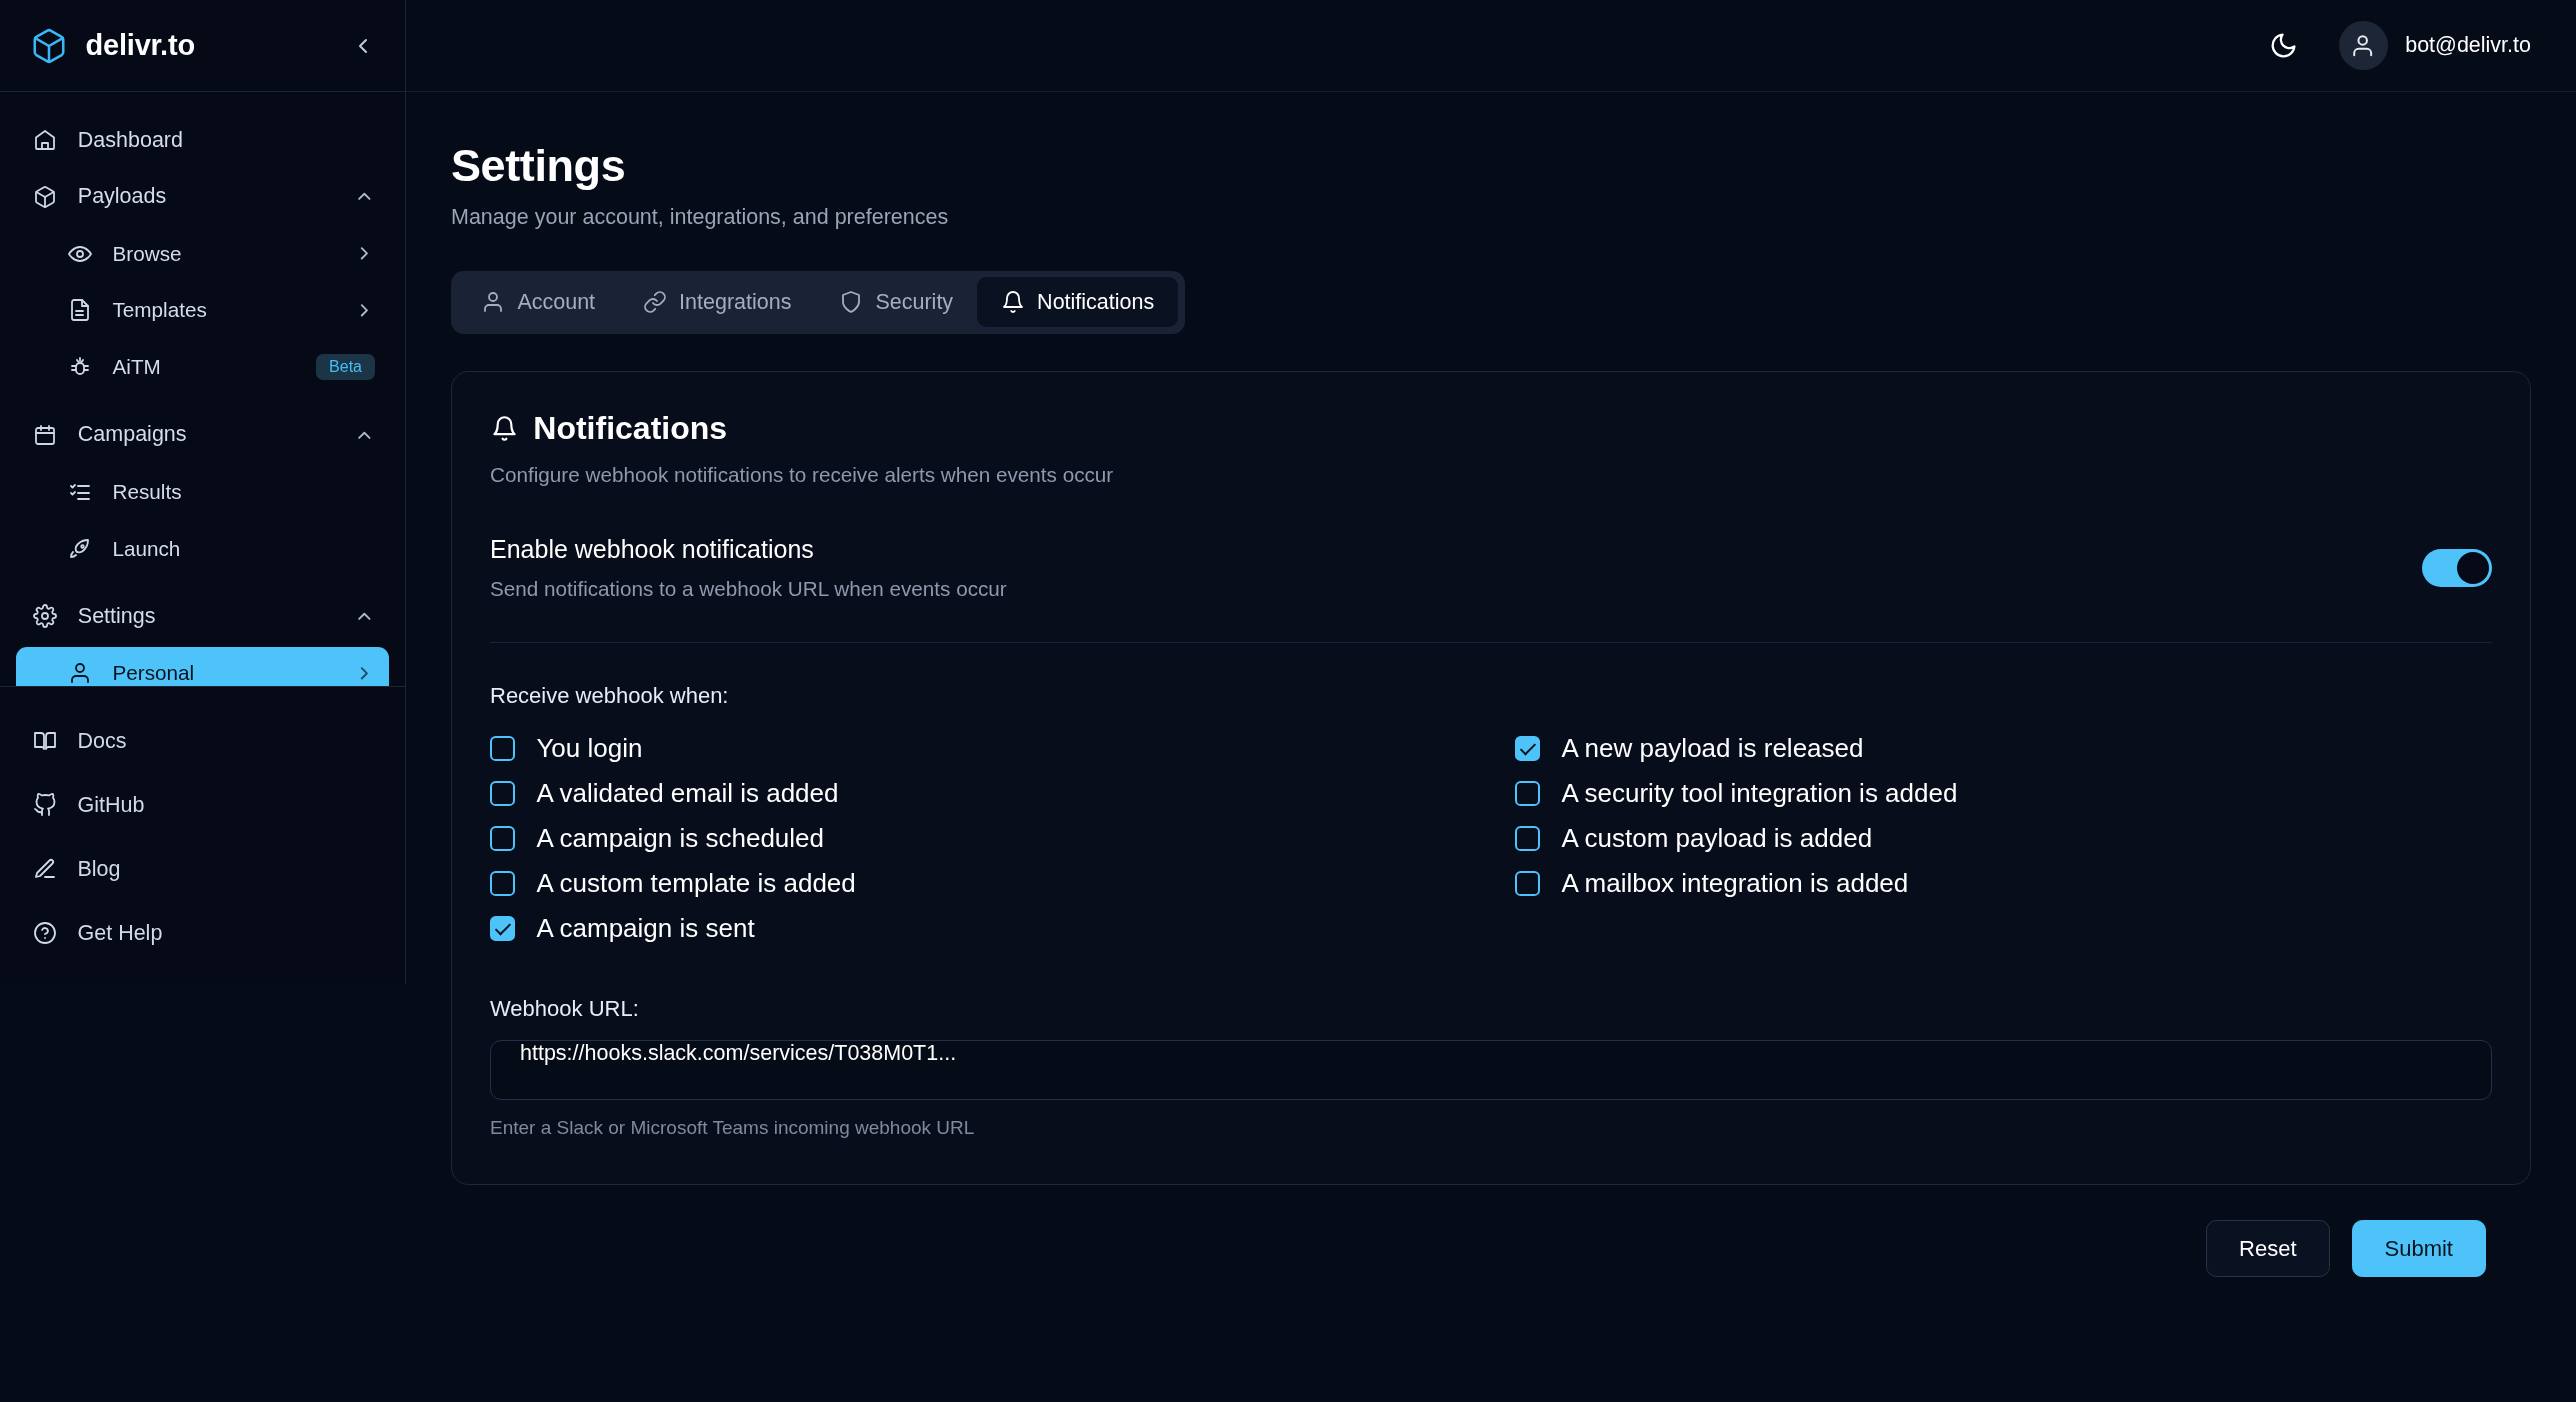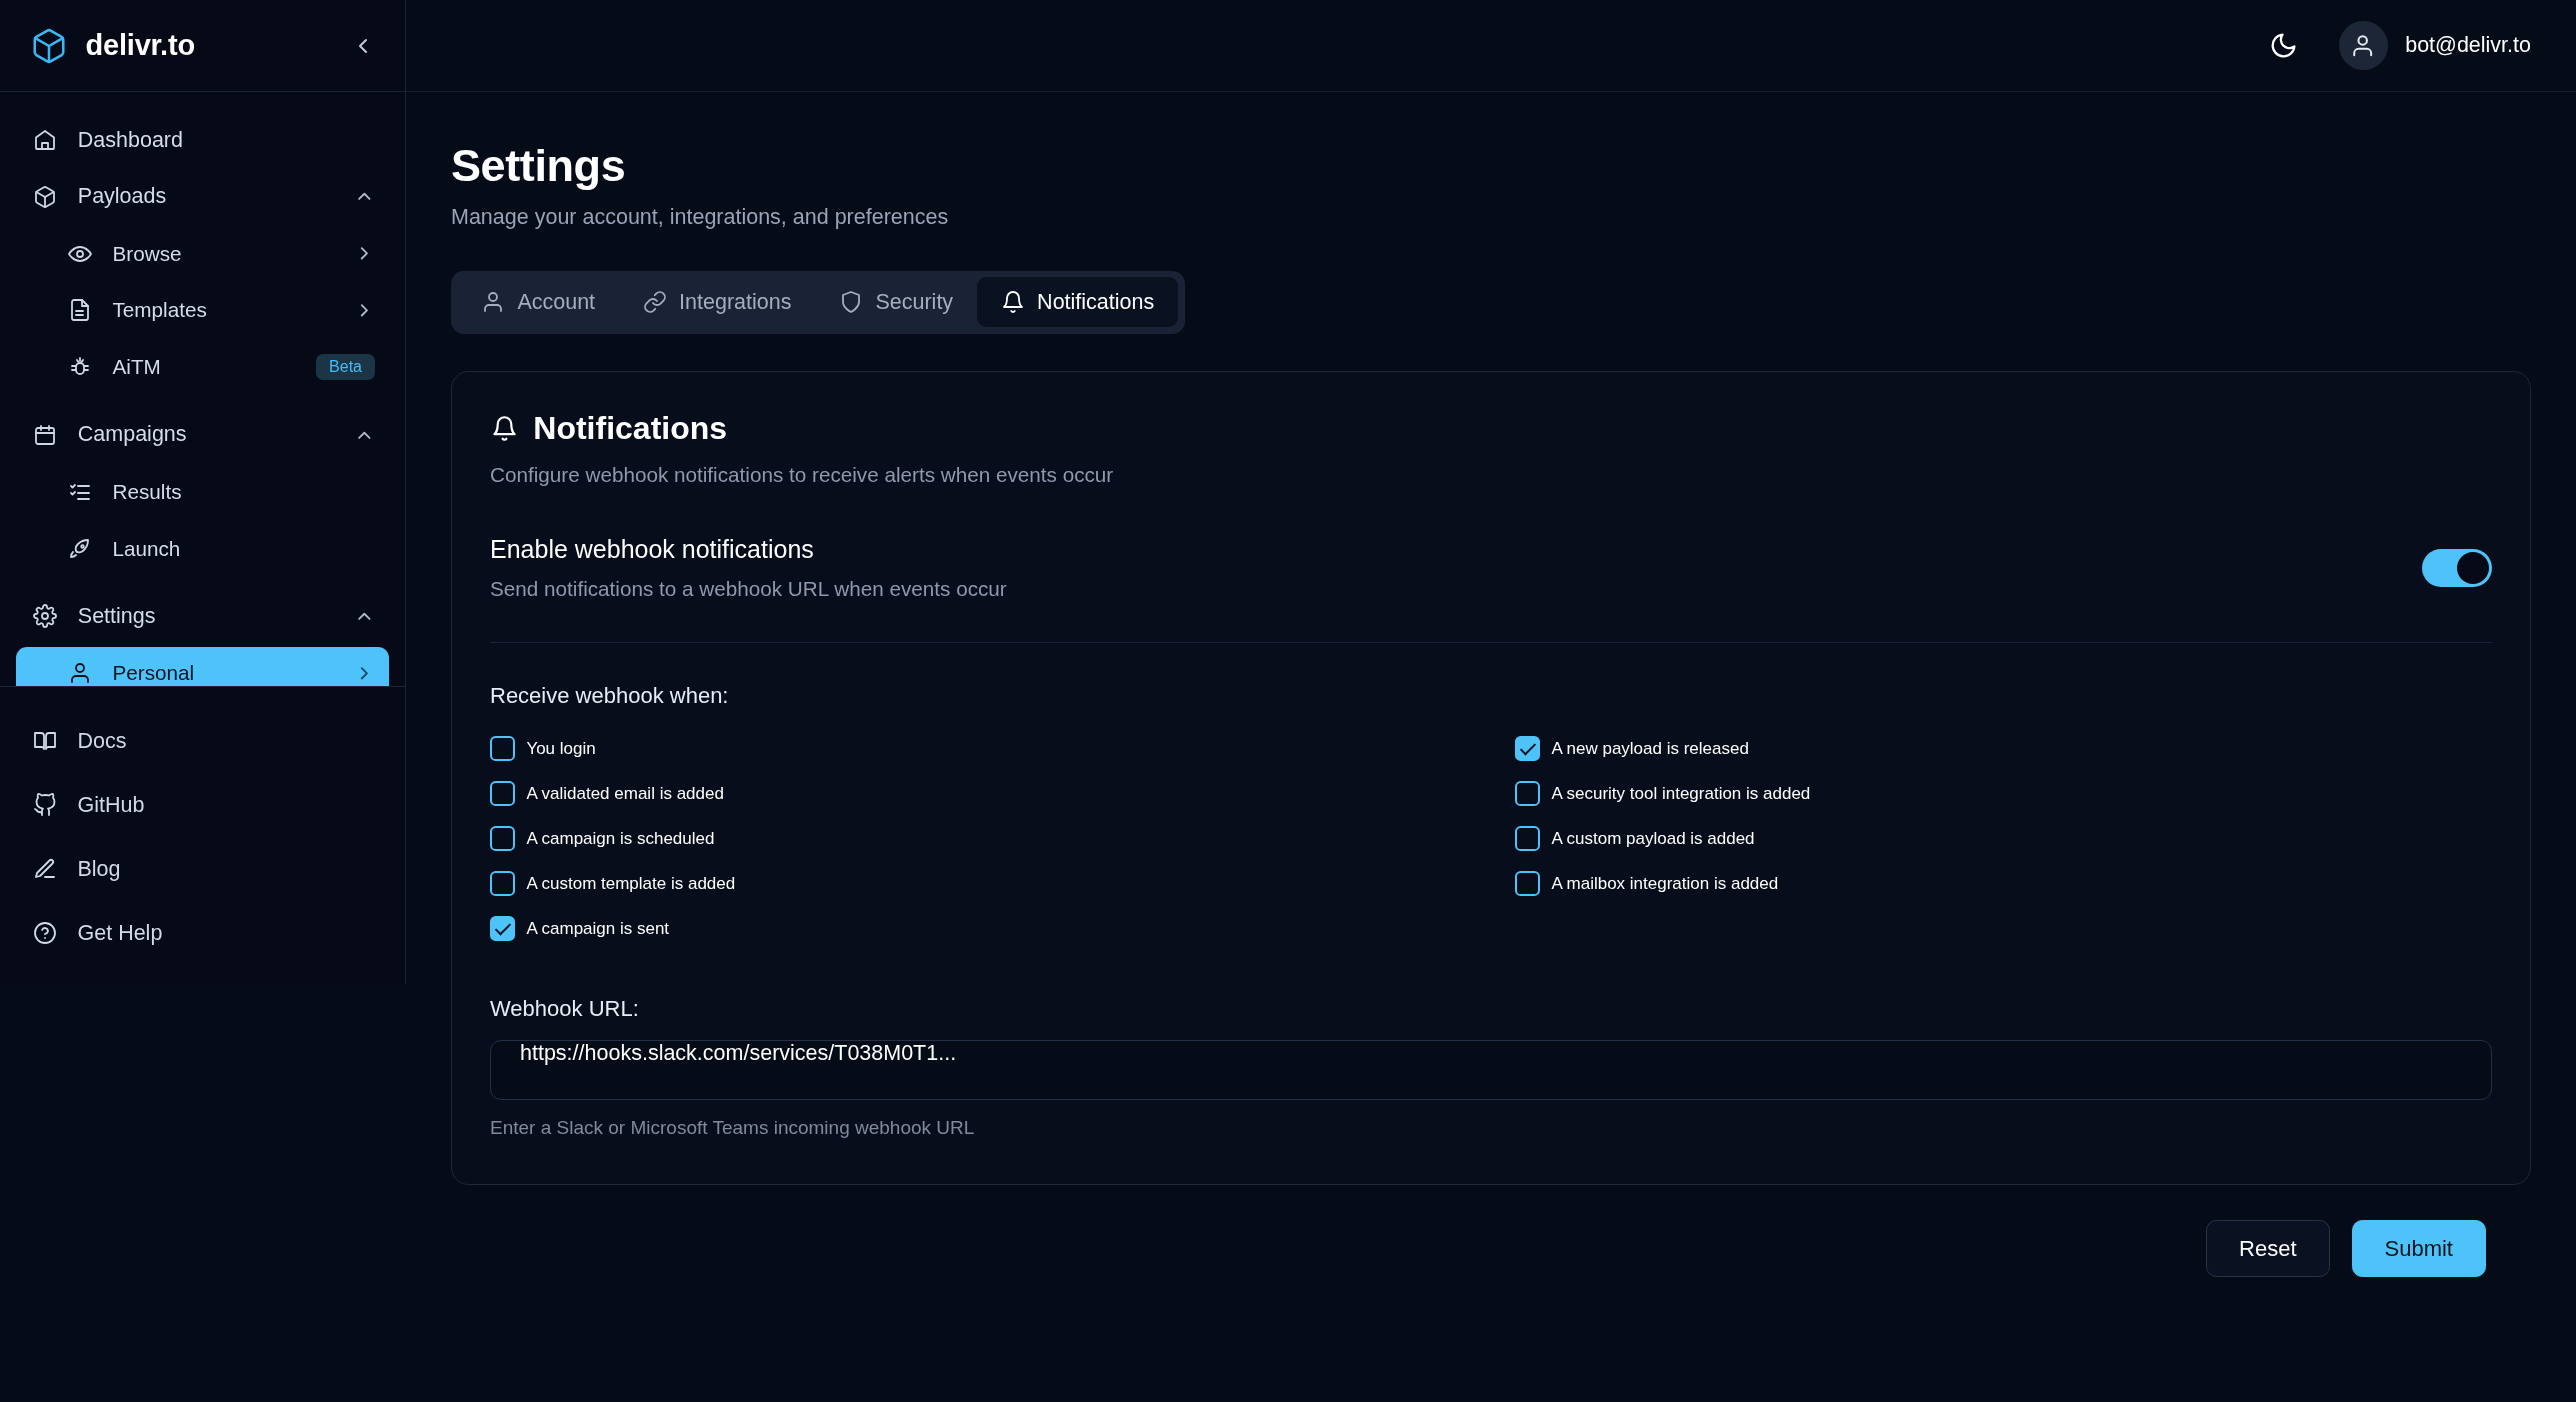--- a/index.html
+++ b/index.html
@@ -164,21 +164,21 @@
     border: 2.4px solid #4ec3fa; border-radius: 5.6px;
     background: transparent; position: relative;
   }
   .cb.on { background: #4ec3fa; }
   .cb.on::after {
     content: ""; position: absolute;
     left: 7.2px; top: 2.4px; width: 6.4px; height: 12.7px;
     border: solid #07141f; border-width: 0 2.4px 2.4px 0;
     transform: rotate(45deg);
   }
-  .cb-label { font-size: 17px; color: #ffffff; margin-left: 11px; }
+  .cb-label { font-size: 26px; color: #ffffff; margin-left: 21px; }
 
   .field-label { font-size: 22px; color: #e8edf5; margin-top: 45px; }
   .input-wrap {
     margin-top: 17.5px;
     border: 1.6px solid #243046; border-radius: 11px;
     background: #060b18;
     height: 60px; display: flex; align-items: flex-start;
     padding: 0 29px;
   }
   .input-wrap input {

